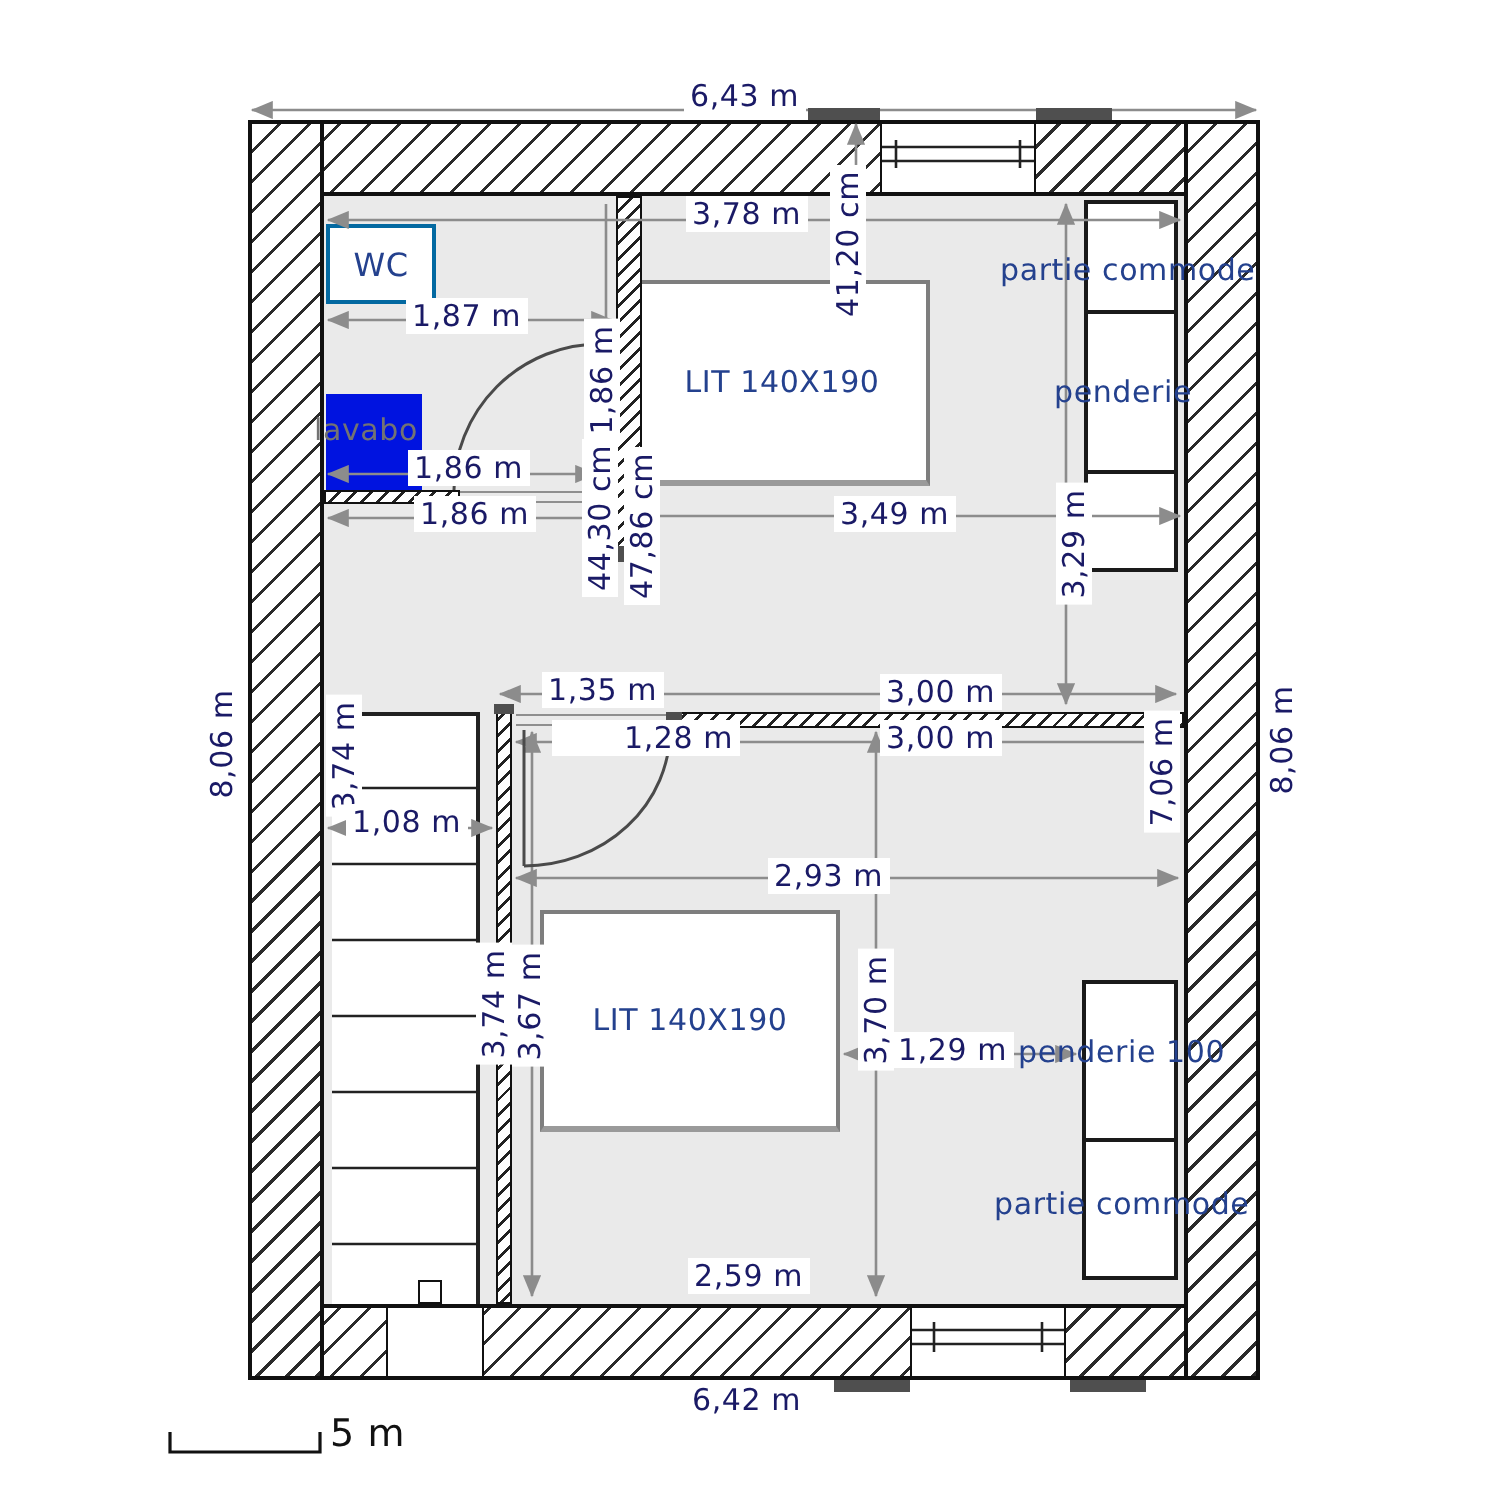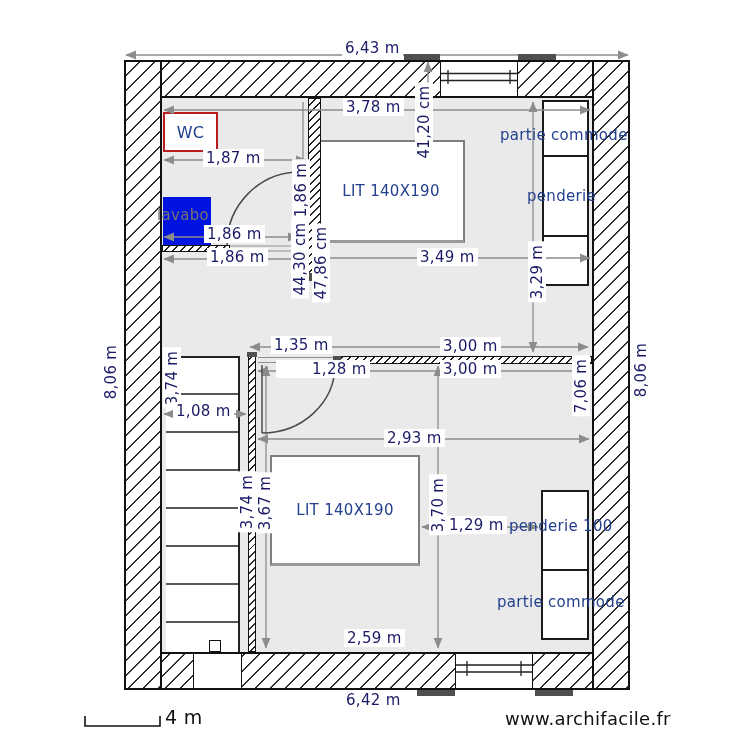--- a/index.html
+++ b/index.html
@@ -18,21 +18,21 @@
   svg.lines{position:absolute;left:0;top:0;z-index:5;pointer-events:none;}
   .cap{position:absolute;z-index:6;background:#4f4f4f;}
   .lbl{position:absolute;z-index:7;white-space:nowrap;color:#1a1a66;font-size:15px;letter-spacing:.3px;}
   .dim{background:#fff;padding:0 3px;line-height:18px;}
   .rot{transform:translate(-50%,-50%) rotate(-90deg);}
   .furnlbl{color:#24418e;background:transparent;}
   .bed{background:#fff;border:2px solid #7e7e7e;border-bottom:3px solid #9a9a9a;display:flex;align-items:center;justify-content:center;}
   .closet{background:#fff;border:2px solid #1a1a1a;}
   .closet .div{position:absolute;left:-2px;right:-2px;height:2px;background:#1a1a1a;}
   .stair{background:#fff;border-top:2px solid #222;border-right:2px solid #222;}
-  .wcbox{background:#fff;border:2px solid #b91c1c;display:flex;align-items:center;justify-content:center;}
+  .wcbox{background:#fff;border:2px solid #0369a1;display:flex;align-items:center;justify-content:center;}
   .lavabo{background:#0013e0;}
   .black{color:#111;background:transparent;}
 </style>
 </head>
 <body>
 
 <div class="plan">
 
   <div class="floor"></div>
 
@@ -159,16 +159,15 @@
   <div class="lbl dim rot" style="left:641px;top:370px;">8,06 m</div>
   <div class="lbl dim rot" style="left:265px;top:503px;">3,67 m</div>
   <div class="lbl dim rot" style="left:438px;top:505px;">3,70 m</div>
 
   <div class="lbl furnlbl" style="left:500px;top:126px;">partie commode</div>
   <div class="lbl furnlbl" style="left:527px;top:187px;">penderie</div>
   <div class="lbl furnlbl" style="left:157px;top:206px;color:#737373;">lavabo</div>
   <div class="lbl furnlbl" style="left:509px;top:517px;">penderie 100</div>
   <div class="lbl furnlbl" style="left:497px;top:593px;">partie commode</div>
 
-  <div class="lbl black" style="left:165px;top:706px;font-size:19px;">4 m</div>
-  <div class="lbl black" style="left:505px;top:708px;font-size:18px;">www.archifacile.fr</div>
+  <div class="lbl black" style="left:165px;top:706px;font-size:19px;">5 m</div>
 
 </div>
 
 </body></html>

